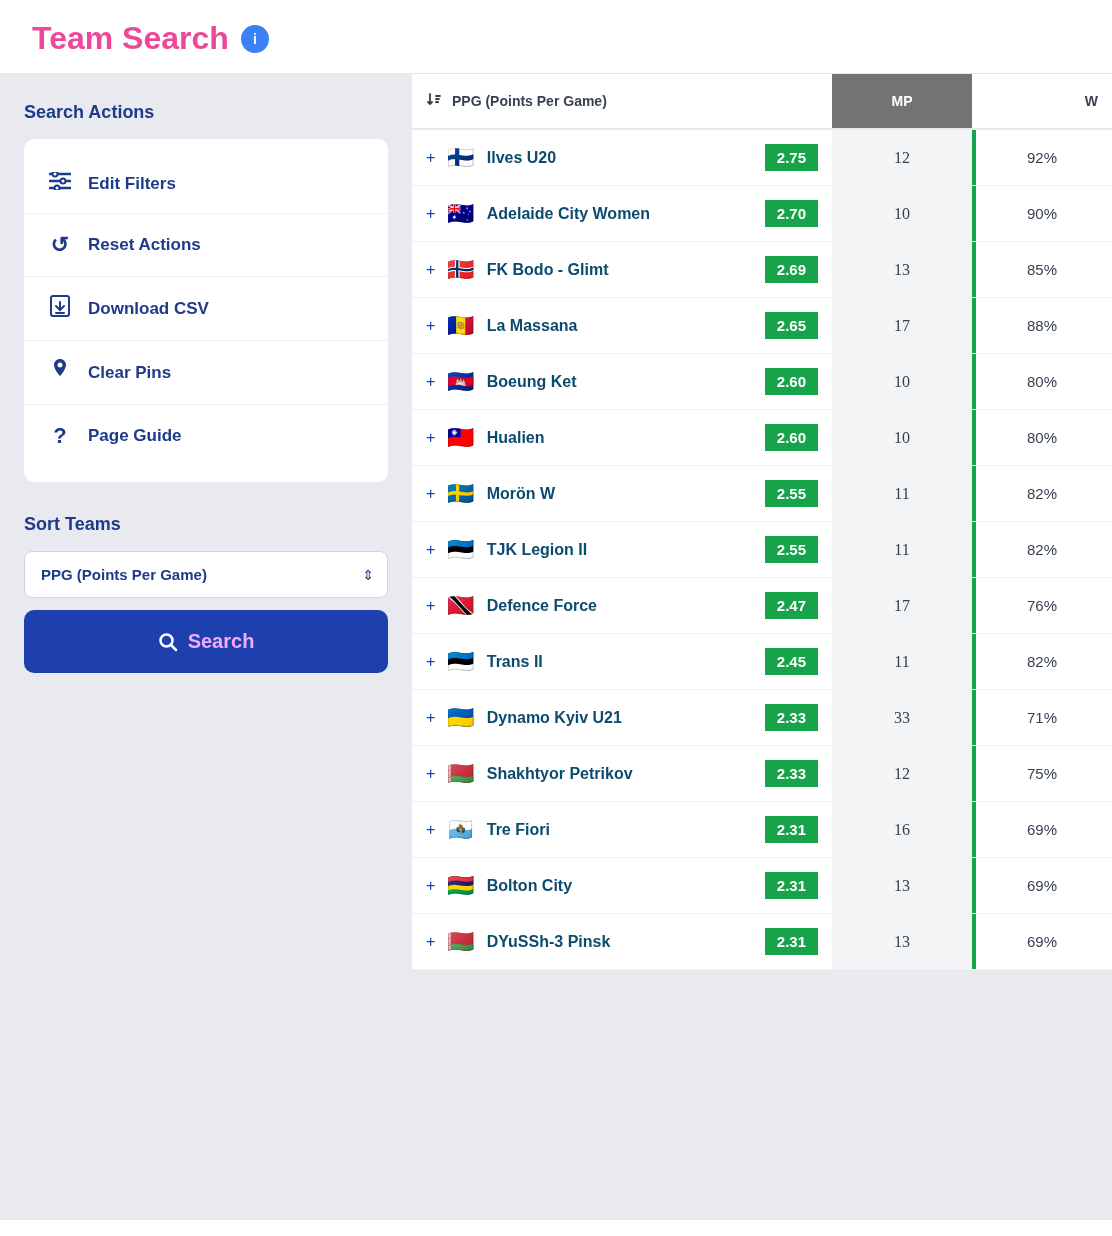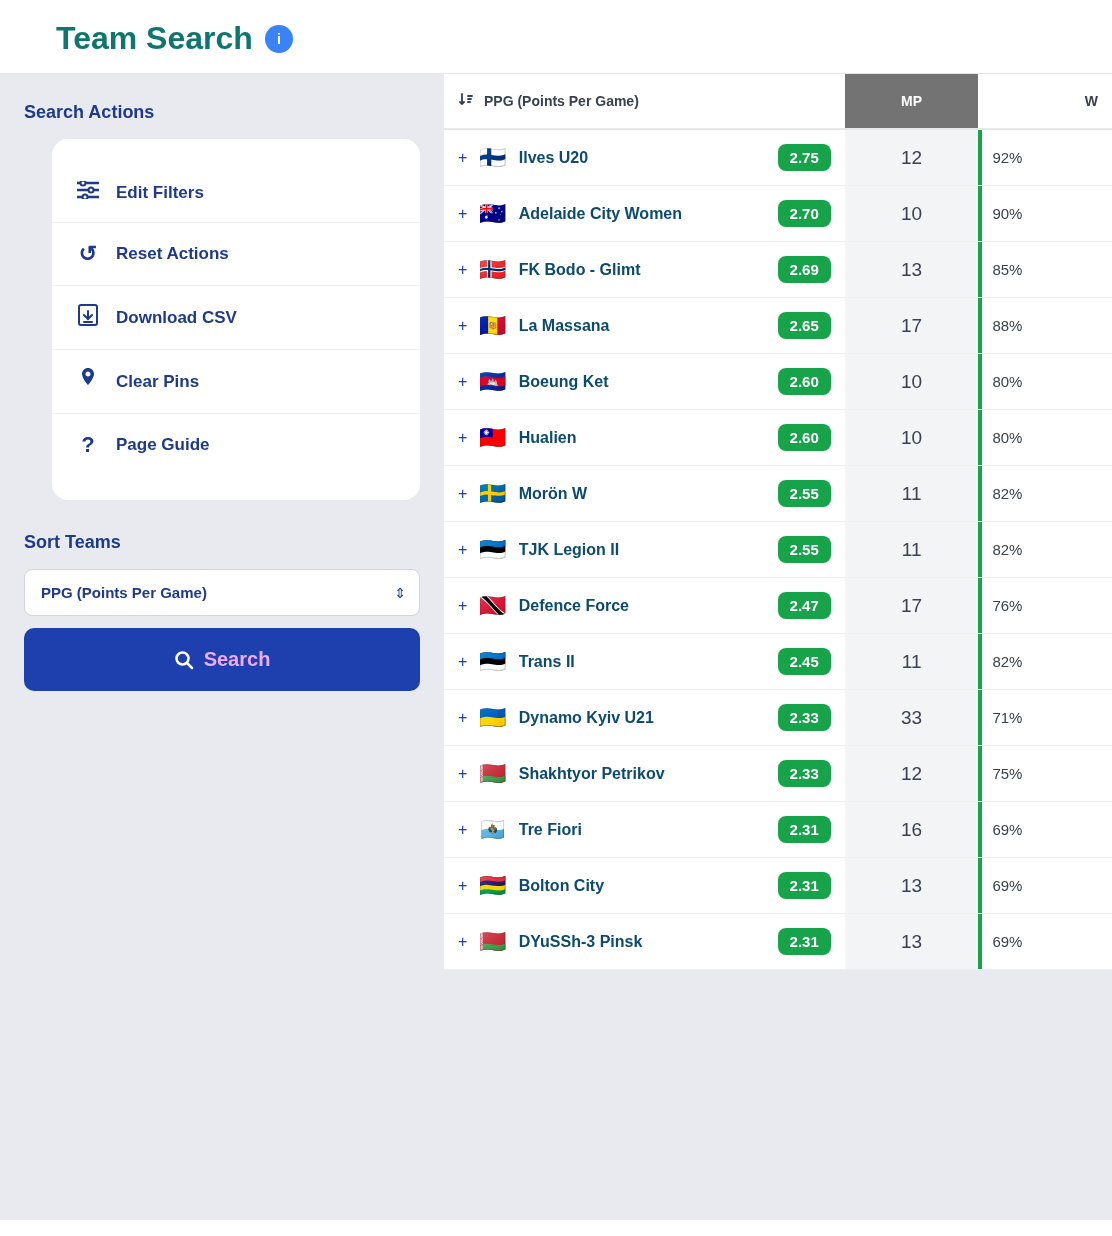--- a/index.html
+++ b/index.html
@@ -14,22 +14,21 @@
       padding: 20px 32px 16px;
       border-bottom: 1px solid #e5e7eb;
       display: flex;
       align-items: center;
       gap: 12px;
     }
 
     .page-title {
       font-size: 32px;
       font-weight: 800;
-      color: #0f766e;
-      margin-left: 24px;
+      color: #ec4899;
     }
 
     .info-icon {
       width: 28px;
       height: 28px;
       background: #3b82f6;
       border-radius: 50%;
       display: flex;
       align-items: center;
       justify-content: center;
@@ -41,38 +40,37 @@
     }
 
     .main-layout {
       display: flex;
       background: #e8eaf0;
       min-height: calc(1236px - 90px);
     }
 
     
     .sidebar {
-      width: 444px;
+      width: 412px;
       flex-shrink: 0;
       padding: 28px 24px;
     }
 
     .sidebar-section-title {
       font-size: 18px;
       font-weight: 700;
       color: #1e3a8a;
       margin-bottom: 16px;
     }
 
     .actions-card {
       background: #fff;
-      border-radius: 16px;
-      padding: 24px 0;
+      border-radius: 10px;
+      padding: 15px 0;
       margin-bottom: 32px;
-      margin-left: 28px;
     }
 
     .action-item {
       display: flex;
       align-items: center;
       gap: 16px;
       padding: 18px 24px;
       cursor: pointer;
       font-size: 17px;
       font-weight: 600;
@@ -211,35 +209,36 @@
       cursor: pointer;
       flex: 1;
     }
 
     .ppg-badge {
       background: #16a34a;
       color: #fff;
       font-weight: 700;
       font-size: 15px;
       padding: 5px 12px;
-      border-radius: 8px;
+      border-radius: 0;
       min-width: 52px;
       text-align: center;
     }
 
     .mp-cell {
       text-align: center;
-      font-size: 19px;
+      font-size: 16px;
       color: #374151;
       padding: 14px 8px;
       background: #f3f4f6;
+      font-family: Liberation Serif, serif;
     }
 
     .w-cell {
-      text-align: left;
+      text-align: center;
       font-size: 15px;
       color: #374151;
       padding: 14px 14px;
       position: relative;
     }
 
     .w-bar {
       position: absolute;
       left: 0;
       bottom: 0;

